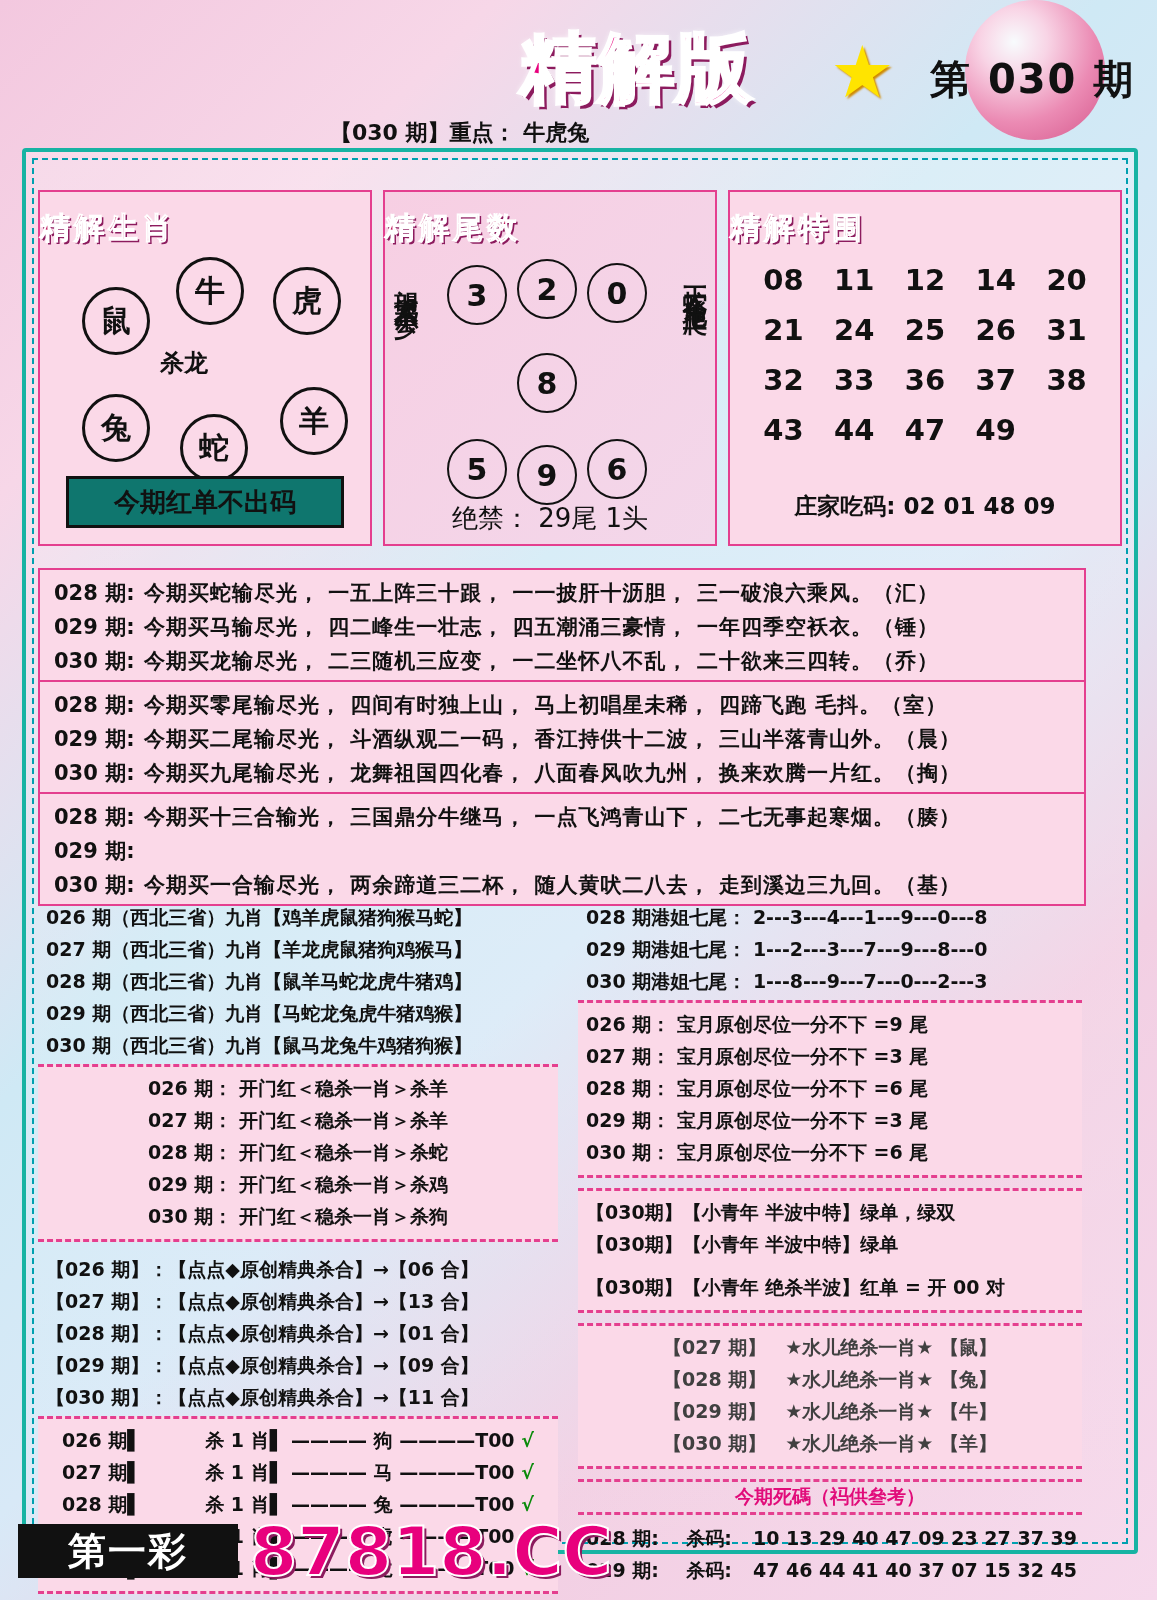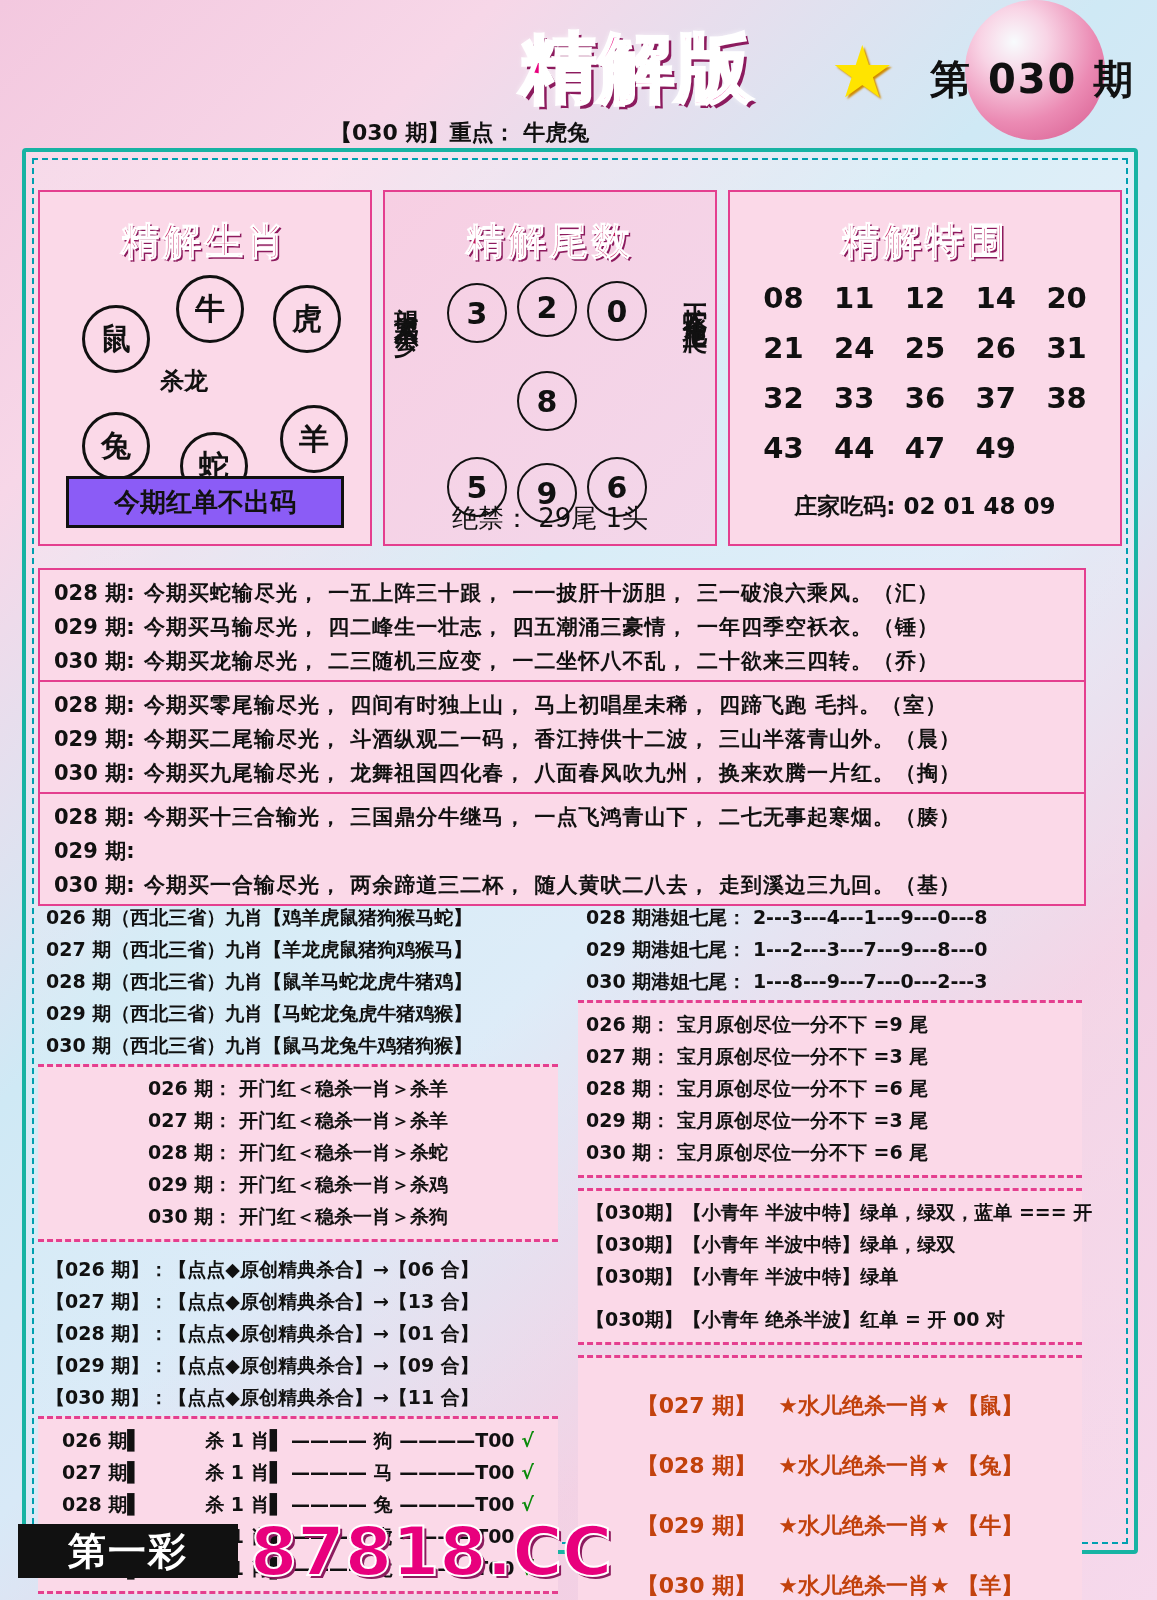--- a/index.html
+++ b/index.html
@@ -39,39 +39,39 @@
     position:absolute;left:22px;top:148px;width:1108px;height:1398px;
     border:4px solid #17b3a3;border-radius:4px;
     background:linear-gradient(180deg,rgba(255,255,255,.25),rgba(255,255,255,.05));
   }
   .frame-inner{position:absolute;inset:6px;border:2px dashed #00a0b0;}
 
   
   .panels{position:absolute;left:38px;top:190px;width:1080px;height:365px;}
   .panel{position:absolute;border:2px solid #e43f8f;background:#fbd9e8;}
   .panel-title{
-    text-align:center;font-size:38px;font-weight:bold;color:#c2185b;
+    font-size:30px;font-weight:bold;color:#c2185b;
     -webkit-text-stroke:1px #fff;text-shadow:2px 2px 0 #8c1b5e;
-    padding-top:24px;letter-spacing:4px;
+    padding-top:16px;letter-spacing:4px;
   }
   
   #p1{left:0;top:0;width:330px;height:352px;}
   .zodiac-grid{position:relative;height:235px;}
   .zodiac{
     position:absolute;width:62px;height:62px;border-radius:50%;
     border:3px solid #111;background:#fbd9e8;
     font-size:30px;font-weight:bold;color:#111;
     display:flex;align-items:center;justify-content:center;
   }
   .kill-label{
     position:absolute;font-size:24px;font-weight:bold;color:#111;
   }
   .nocode{
     position:absolute;left:26px;bottom:16px;width:272px;height:46px;
-    border:3px solid #111;background:#8b5cf6;
+    border:3px solid #111;background:#0f766e;
     display:flex;align-items:center;justify-content:center;
     font-size:26px;font-weight:bold;color:#111;
   }
   
   #p2{left:345px;top:0;width:330px;height:352px;background:linear-gradient(135deg,#f7cfe3,#f3d7ea);}
   .tail-area{position:relative;height:260px;}
   .tcircle{
     position:absolute;width:56px;height:56px;border-radius:50%;
     border:2px solid #111;background:transparent;
     font-size:30px;font-weight:bold;color:#111;
@@ -118,21 +118,21 @@
   .nobox{background:transparent;padding:2px 8px;}
   .line{font-size:19px;color:#111;font-weight:bold;white-space:nowrap;padding:3px 0;}
   .line.center{text-align:center;}
   .ok{color:#0a8a0a;font-weight:bold;}
 
   .pink-line{font-size:19px;color:#111;font-weight:bold;padding:3px 0;white-space:nowrap;}
   .sect-title{
     text-align:center;color:#e10c7a;font-weight:bold;font-size:19px;
     border-top:3px dashed #e43f8f;border-bottom:3px dashed #e43f8f;margin:6px 0;padding:2px 0;
   }
-  .kill-row{font-size:22px;font-weight:bold;color:#c2410c;padding:3px 0;white-space:nowrap;margin-top:24px;}
+  .kill-row{font-size:19px;font-weight:bold;color:#404040;padding:3px 0;white-space:nowrap;}
 
   
   .footer{position:absolute;left:0;bottom:0;width:1157px;height:90px;}
   .ft-left{
     position:absolute;left:18px;top:14px;width:220px;height:54px;background:#111;
     display:flex;align-items:center;justify-content:center;
     color:#fff;font-size:38px;font-weight:bold;letter-spacing:2px;
   }
   .ft-num{
     position:absolute;left:250px;top:2px;font-size:68px;font-weight:bold;color:#e8007d;
@@ -347,21 +347,20 @@
 
       <div class="dashbox">
         <div class="line">026 期： 宝月原创尽位一分不下 =9 尾</div>
         <div class="line">027 期： 宝月原创尽位一分不下 =3 尾</div>
         <div class="line">028 期： 宝月原创尽位一分不下 =6 尾</div>
         <div class="line">029 期： 宝月原创尽位一分不下 =3 尾</div>
         <div class="line">030 期： 宝月原创尽位一分不下 =6 尾</div>
       </div>
 
       <div class="dashbox">
-        <div class="line">【030期】【小青年 半波中特】绿单，绿双，蓝单 === 开</div>
         <div class="line">【030期】【小青年 半波中特】绿单，绿双</div>
         <div class="line">【030期】【小青年 半波中特】绿单</div>
         <div class="line" style="padding-top:14px;">【030期】【小青年 绝杀半波】红单 = 开 00 对</div>
       </div>
 
       <div class="dashbox">
         <div class="kill-row center" style="text-align:center;">【027 期】　★水儿绝杀一肖★ 【鼠】</div>
         <div class="kill-row center" style="text-align:center;">【028 期】　★水儿绝杀一肖★ 【兔】</div>
         <div class="kill-row center" style="text-align:center;">【029 期】　★水儿绝杀一肖★ 【牛】</div>
         <div class="kill-row center" style="text-align:center;">【030 期】　★水儿绝杀一肖★ 【羊】</div>

